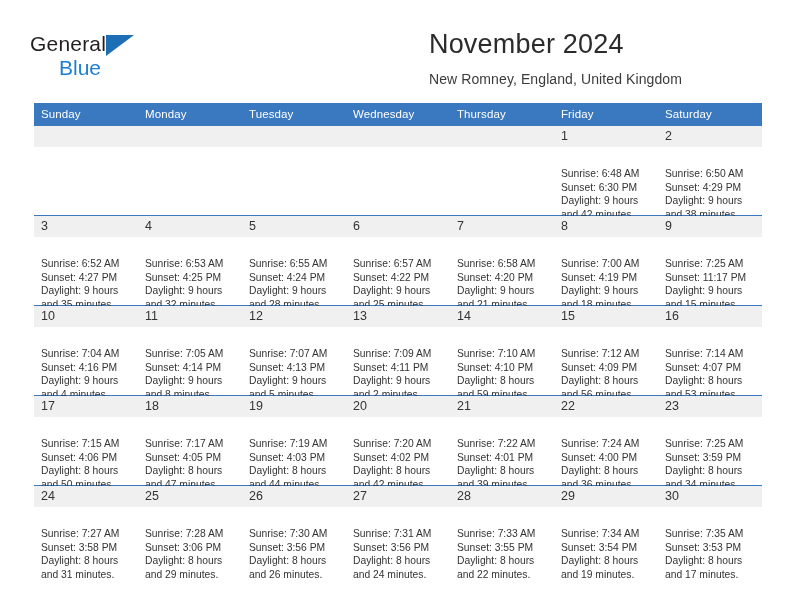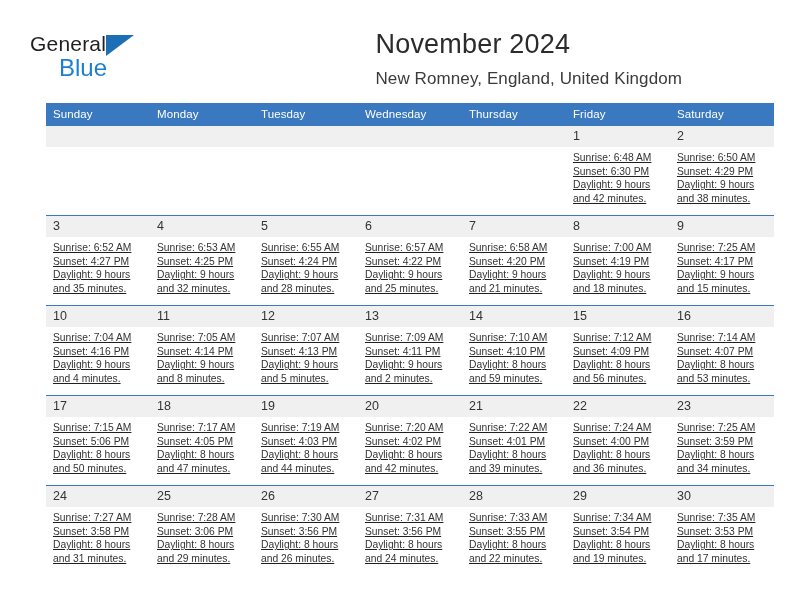--- a/index.html
+++ b/index.html
@@ -51,51 +51,51 @@
     top: 3px;
     width: 0;
     height: 0;
     border-left: 28px solid #1c6fb5;
     border-bottom: 21px solid transparent;
   }
   .brand-blue {
     position: absolute;
     left: 29px;
     top: 24px;
-    font-size: 24px;
+    font-size: 21px;
     color: #1c7fd4;
     line-height: 24px;
   }
 
   .title-block {
     position: absolute;
     right: 0;
     top: 0;
   }
   .cal-title {
     font-size: 27px;
     color: #2b2b2b;
     line-height: 32px;
     font-weight: normal;
     margin: 0;
     letter-spacing: .2px;
   }
   .cal-subtitle {
-    font-size: 17px;
+    font-size: 14px;
     color: #3b3b3b;
     line-height: 20px;
     margin: 9px 0 0 0;
     font-weight: normal;
     letter-spacing: .1px;
   }
 
   
   .calendar {
     position: absolute;
-    left: 46px;
+    left: 34px;
     top: 103px;
     width: 728px;
     border-collapse: collapse;
     table-layout: fixed;
   }
   .calendar th {
     background: #3a78bf;
     color: #ffffff;
     font-size: 11.5px;
     font-weight: normal;
@@ -120,22 +120,21 @@
     color: #333333;
     font-size: 12.5px;
     line-height: 17px;
     padding: 2px 0 2px 7px;
     height: 17px;
   }
   .daynum.empty {
     color: transparent;
   }
   .cell-lines {
-    padding: 4px 6px 0 7px;
-    text-decoration: underline;
+    padding: 20px 6px 0 7px;
   }
   .cell-lines div {
     font-size: 10.3px;
     line-height: 13.7px;
     color: #333333;
     white-space: nowrap;
     letter-spacing: 0;
   }
   td.blank .cell-lines div {
     visibility: hidden;
@@ -318,21 +317,21 @@
                 <div>Daylight: 9 hours</div>
                 <div>and 18 minutes.</div>
               </div>
             </div>
           </td>
           <td>
             <div class="cell-inner">
               <div class="daynum">9</div>
               <div class="cell-lines">
                 <div>Sunrise: 7:25 AM</div>
-                <div>Sunset: 4:17 PM</div>
+                <div>Sunset: 11:17 PM</div>
                 <div>Daylight: 9 hours</div>
                 <div>and 15 minutes.</div>
               </div>
             </div>
           </td>
         </tr>
         <tr>
           <td>
             <div class="cell-inner">
               <div class="daynum">10</div>
@@ -410,21 +409,21 @@
               </div>
             </div>
           </td>
         </tr>
         <tr>
           <td>
             <div class="cell-inner">
               <div class="daynum">17</div>
               <div class="cell-lines">
                 <div>Sunrise: 7:15 AM</div>
-                <div>Sunset: 5:06 PM</div>
+                <div>Sunset: 4:06 PM</div>
                 <div>Daylight: 8 hours</div>
                 <div>and 50 minutes.</div>
               </div>
             </div>
           </td>
           <td>
             <div class="cell-inner">
               <div class="daynum">18</div>
               <div class="cell-lines">
                 <div>Sunrise: 7:17 AM</div>

